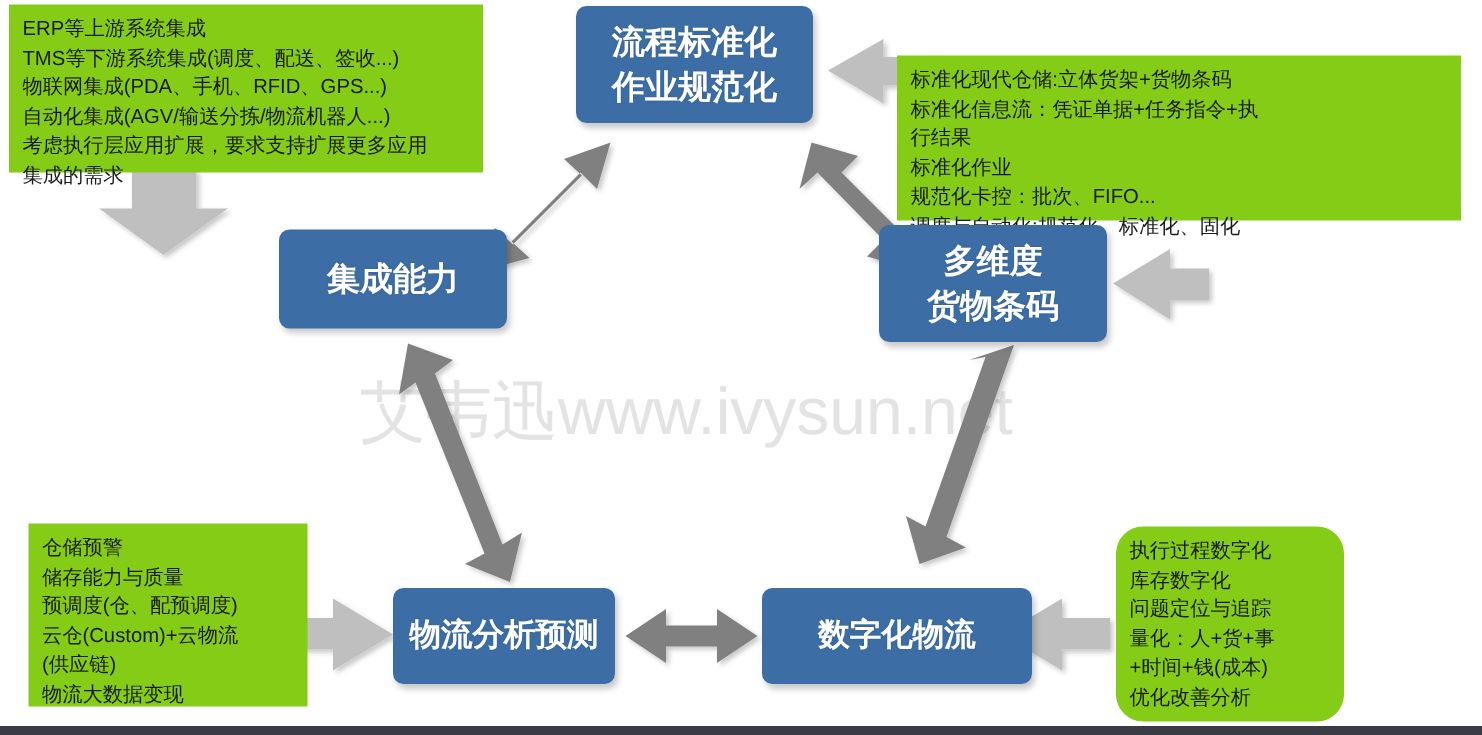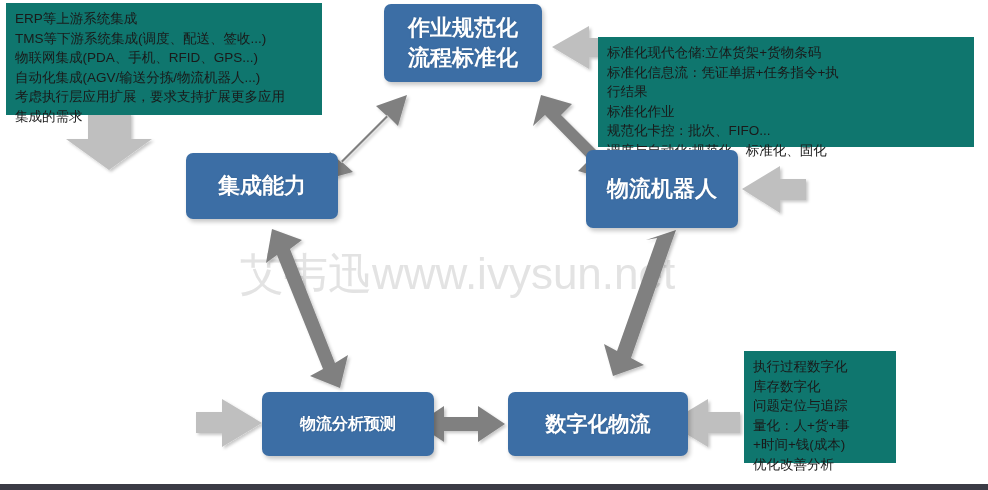--- a/index.html
+++ b/index.html
@@ -27,34 +27,34 @@
     color: #e3e3e3;
     white-space: nowrap;
     letter-spacing: 0px;
     z-index: 1;
     user-select: none;
   }
 
   
   .note {
     position: absolute;
-    background: #0f766e;
+    background: #84cc16;
     color: #1a1a1a;
     font-size: 13.5px;
     line-height: 19.5px;
     padding: 6px 4px 6px 9px;
     box-sizing: border-box;
     z-index: 4;
     white-space: pre-wrap;
   }
   .note-tl { left: 6px;   top: 3px;   width: 316px; height: 112px; }
   .note-tr { left: 598px; top: 3px;   width: 376px; height: 110px; margin-top: 34px; }
   .note-mr { left: 798px; top: 155px; width: 180px; height: 94px; }
   .note-bl { left: 19px;  top: 349px; width: 186px; height: 122px; }
-  .note-br { left: 744px; top: 351px; width: 152px; height: 112px; }
+  .note-br { left: 744px; top: 351px; width: 152px; height: 130px; border-radius: 18px; }
 
   
   .bluebox {
     position: absolute;
     background: #3c6ea5;
     border-radius: 7px;
     color: #ffffff;
     font-weight: bold;
     display: flex;
     flex-direction: column;
@@ -62,21 +62,21 @@
     justify-content: center;
     box-shadow: 2px 3px 4px rgba(0,0,0,0.22);
     z-index: 6;
     text-shadow: 0 0 2px rgba(0,0,0,0.15);
   }
   .bluebox span { display: block; line-height: 1.38; }
 
   .bb-top    { left: 384px; top: 4px;   width: 158px; height: 78px;  font-size: 22px; }
   .bb-left   { left: 186px; top: 153px; width: 152px; height: 66px;  font-size: 22px; }
   .bb-right  { left: 586px; top: 150px; width: 152px; height: 78px;  font-size: 22px; }
-  .bb-bl     { left: 262px; top: 392px; width: 172px; height: 64px;  font-size: 16px; }
+  .bb-bl     { left: 262px; top: 392px; width: 148px; height: 64px;  font-size: 21px; }
   .bb-br     { left: 508px; top: 392px; width: 180px; height: 64px;  font-size: 21px; }
 
   
   .arrow-svg {
     position: absolute;
     left: 0; top: 0;
     width: 988px;
     height: 490px;
     z-index: 3;
     pointer-events: none;
@@ -155,38 +155,45 @@
 物联网集成(PDA、手机、RFID、GPS...)
 自动化集成(AGV/输送分拣/物流机器人...)
 考虑执行层应用扩展，要求支持扩展更多应用
 集成的需求</div>
   <div class="note note-tr">标准化现代仓储:立体货架+货物条码
 标准化信息流：凭证单据+任务指令+执
 行结果
 标准化作业
 规范化卡控：批次、FIFO...
 调度与自动化:规范化、标准化、固化</div>
+  <div class="note note-bl">仓储预警
+储存能力与质量
+预调度(仓、配预调度)
+云仓(Custom)+云物流
+(供应链)
+物流大数据变现</div>
   <div class="note note-br">执行过程数字化
 库存数字化
 问题定位与追踪
 量化：人+货+事
 +时间+钱(成本)
 优化改善分析</div>
 
   <div class="bluebox bb-top">
+    <span>流程标准化</span>
     <span>作业规范化</span>
-    <span>流程标准化</span>
   </div>
 
   <div class="bluebox bb-left">
     <span>集成能力</span>
   </div>
 
   <div class="bluebox bb-right">
-    <span>物流机器人</span>
+    <span>多维度</span>
+    <span>货物条码</span>
   </div>
 
   <div class="bluebox bb-bl">
     <span>物流分析预测</span>
   </div>
 
   <div class="bluebox bb-br">
     <span>数字化物流</span>
   </div>
 

